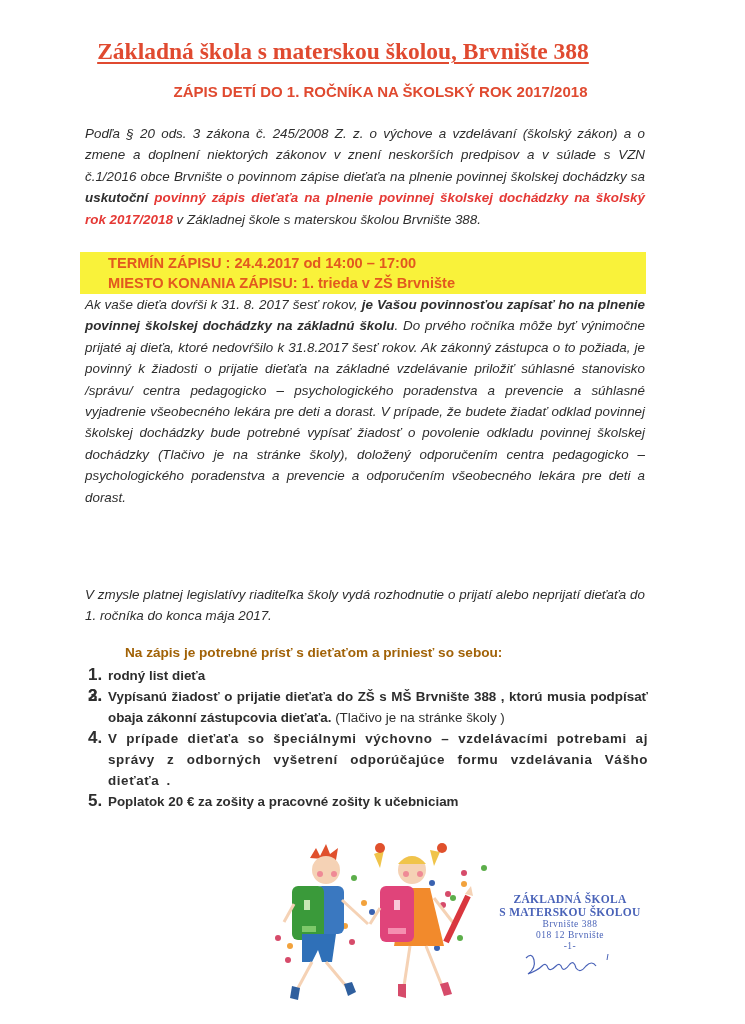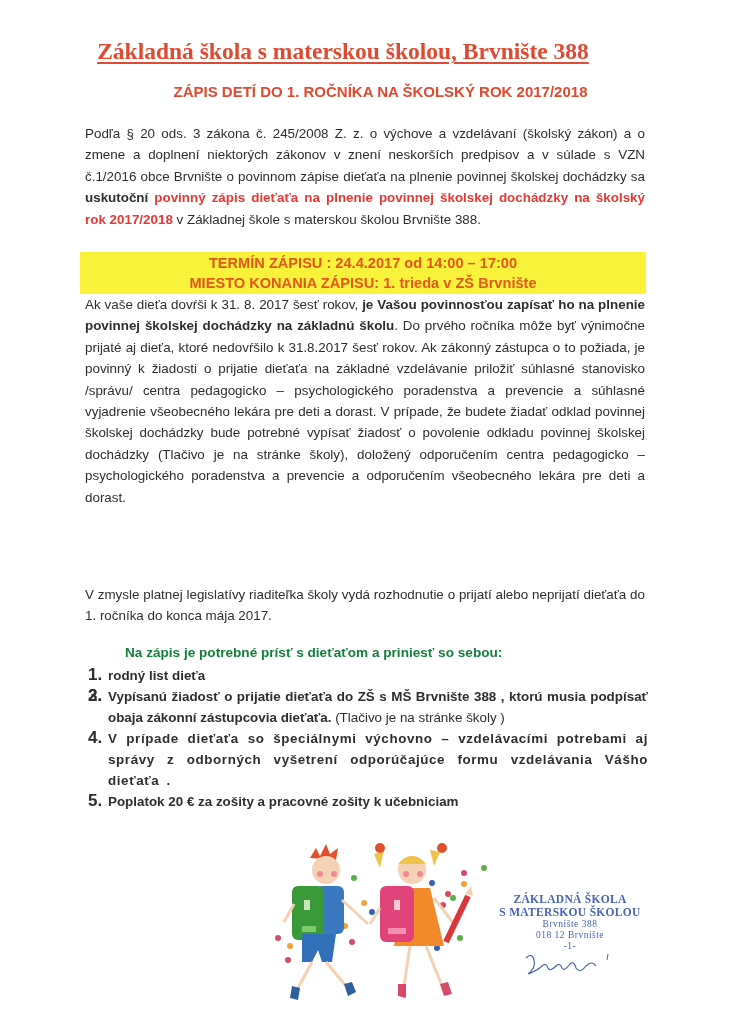--- a/index.html
+++ b/index.html
@@ -14,46 +14,46 @@
   }
   .subtitle {
     position: absolute; left: 0; top: 83px; width: 745px; text-align: center;
     font-family: "Liberation Sans", sans-serif; font-weight: bold; font-size: 15px;
     color: #e04a30;
     margin-left: 8px;
   }
 
   .body-text {
     font-family: "Liberation Sans", sans-serif; font-size: 13.4px; color: #2e2e2e;
-    text-align: justify; text-align-last: left; line-height: 21.4px;
+    text-align: justify; text-align-last: left; line-height: 21.4px; font-style: italic;
   }
   .block { position: absolute; left: 85px; width: 560px; }
   .para1 { top: 123px; }
   .red { color: #e53935; font-weight: bold; }
   .b { font-weight: bold; }
 
   .yellow-box {
     position: absolute; left: 80px; top: 252px; width: 566px; height: 42px;
     background: #f9f23a;
   }
   .yellow-line {
-    position: absolute; left: 0; width: 566px; text-align: center;
+    position: absolute; left: 0; width: 566px; 
     font-family: "Liberation Sans", sans-serif; font-weight: bold; font-size: 14.6px;
-    color: #e2581f; line-height: 20px;
+    color: #e2581f; line-height: 20px; padding-left: 28px;
   }
   .yl1 { top: 1px; }
   .yl2 { top: 21px; }
 
   .para2 { top: 294px; }
   .para3 { top: 520px; }
   .para4 { top: 584px; }
 
   .list-intro {
     position: absolute; left: 85px; top: 645px; width: 560px;
-    font-family: "Liberation Sans", sans-serif; font-weight: bold; font-size: 13.6px; color: #15803d; padding-left: 40px;
+    font-family: "Liberation Sans", sans-serif; font-weight: bold; font-size: 13.6px; color: #a16207; padding-left: 40px;
   }
   .list { position: absolute; left: 88px; top: 665px; width: 560px; }
   .li { position: relative; padding-left: 20px; font-family: "Liberation Sans", sans-serif;
         font-size: 13.4px; line-height: 21px; color: #2e2e2e; text-align: justify; text-align-last: left; }
   .li .num { position: absolute; left: 0; top: -1px; font-weight: bold; font-size: 17px; color: #2e2e2e; }
   .li .txt { font-weight: bold; }
   .li .normal { font-weight: normal; }
   .li4 .txt { letter-spacing: 0.6px; word-spacing: 3px; }
 
   .illustration { position: absolute; left: 272px; top: 838px; width: 218px; height: 170px; }

